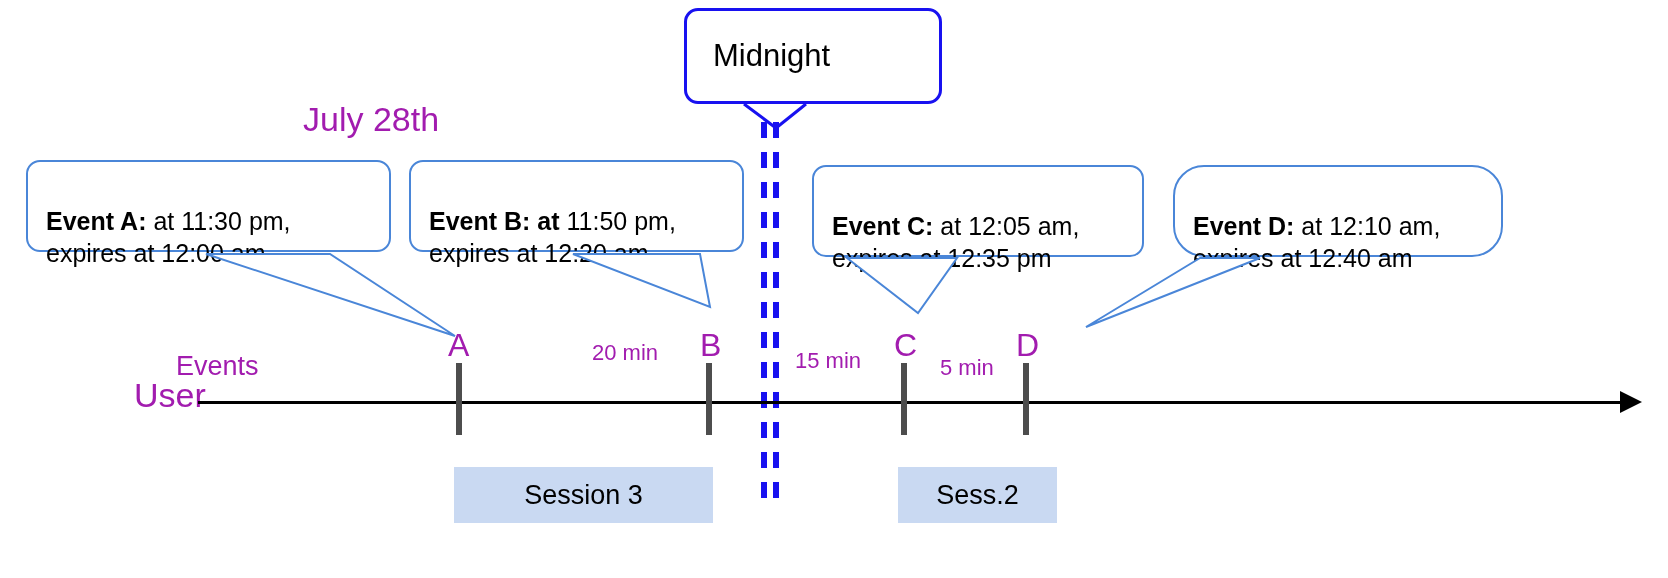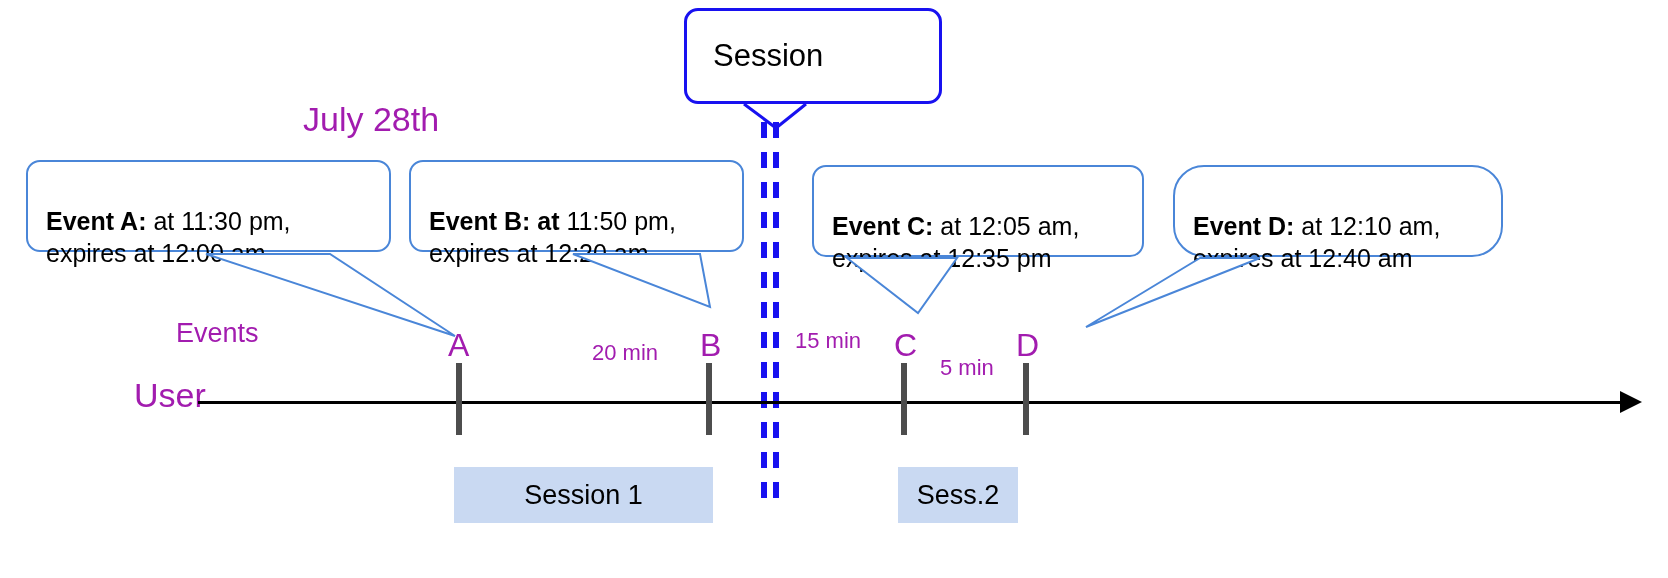--- a/index.html
+++ b/index.html
@@ -100,21 +100,21 @@
     height: 578px;
     pointer-events: none;
   }
 </style>
 </head>
 <body>
 
 <div id="canvas">
 
   <div class="midnight-bubble" style="left:684px; top:8px; width:258px; height:96px;">
-    <span>Session</span>
+    <span>Midnight</span>
   </div>
 
   <div class="lbl date-label" style="left:303px; top:100px;">July 28th</div>
 
 
   <div class="callout" style="left:26px; top:160px; width:365px; height:92px;">
     <b>Event A:</b><span> at 11:30 pm,
 expires at 12:00 am</span>
   </div>
 
@@ -142,42 +142,42 @@
 
     <path d="M 206 254 L 455 336 L 330 254 Z" fill="#ffffff" stroke="#4a86d8" stroke-width="2"></path>
 
     <path d="M 573 254 L 710 307 L 700 254 Z" fill="#ffffff" stroke="#4a86d8" stroke-width="2"></path>
 
     <path d="M 847 258 L 918 313 L 957 258 Z" fill="#ffffff" stroke="#4a86d8" stroke-width="2"></path>
 
     <path d="M 1200 258 L 1086 327 L 1260 258 Z" fill="#ffffff" stroke="#4a86d8" stroke-width="2"></path>
   </svg>
 
-  <div class="lbl events-label" style="left:176px; top:318px;">Events</div>
+  <div class="lbl events-label" style="left:176px; top:351px;">Events</div>
 
   <div class="lbl axis-label" style="left:101px; top:376px;margin-left:33px;">User</div>
 
   <div class="axis-line" style="left:198px; top:401px; width:1428px;"></div>
   <div class="axis-arrow" style="left:1620px; top:391px;"></div>
 
   <div class="tick" style="left:456px; top:363px; height:72px;"></div>
   <div class="tick" style="left:706px; top:363px; height:72px;"></div>
   <div class="tick" style="left:901px; top:363px; height:72px;"></div>
   <div class="tick" style="left:1023px; top:363px; height:72px;"></div>
 
   <div class="lbl marker-label" style="left:448px; top:327px;">A</div>
   <div class="lbl marker-label" style="left:700px; top:327px;">B</div>
   <div class="lbl marker-label" style="left:894px; top:327px;">C</div>
   <div class="lbl marker-label" style="left:1016px; top:327px;">D</div>
 
   <div class="lbl interval-label" style="left:592px; top:340px;">20 min</div>
-  <div class="lbl interval-label" style="left:795px; top:328px;">15 min</div>
+  <div class="lbl interval-label" style="left:795px; top:348px;">15 min</div>
   <div class="lbl interval-label" style="left:940px; top:355px;">5 min</div>
 
   <div class="session-box" style="left:454px; top:467px; width:259px; height:56px;">
-    <span>Session 1</span>
+    <span>Session 3</span>
   </div>
 
-  <div class="session-box" style="left:898px; top:467px; width:120px; height:56px;">
+  <div class="session-box" style="left:898px; top:467px; width:159px; height:56px;">
     <span>Sess.2</span>
   </div>
 
 </div>
 
 </body></html>

